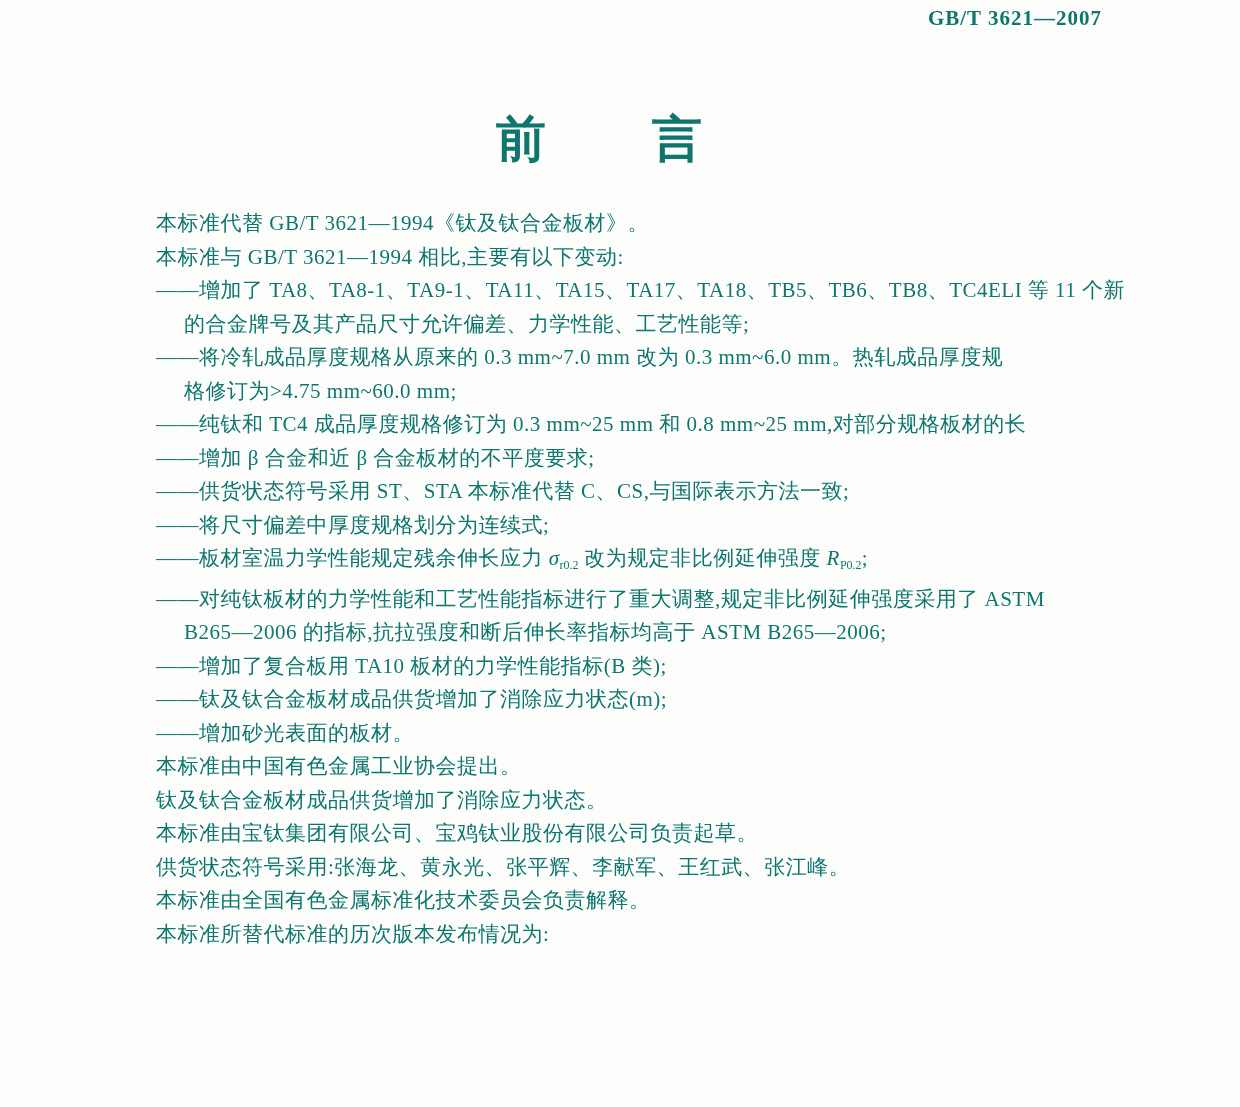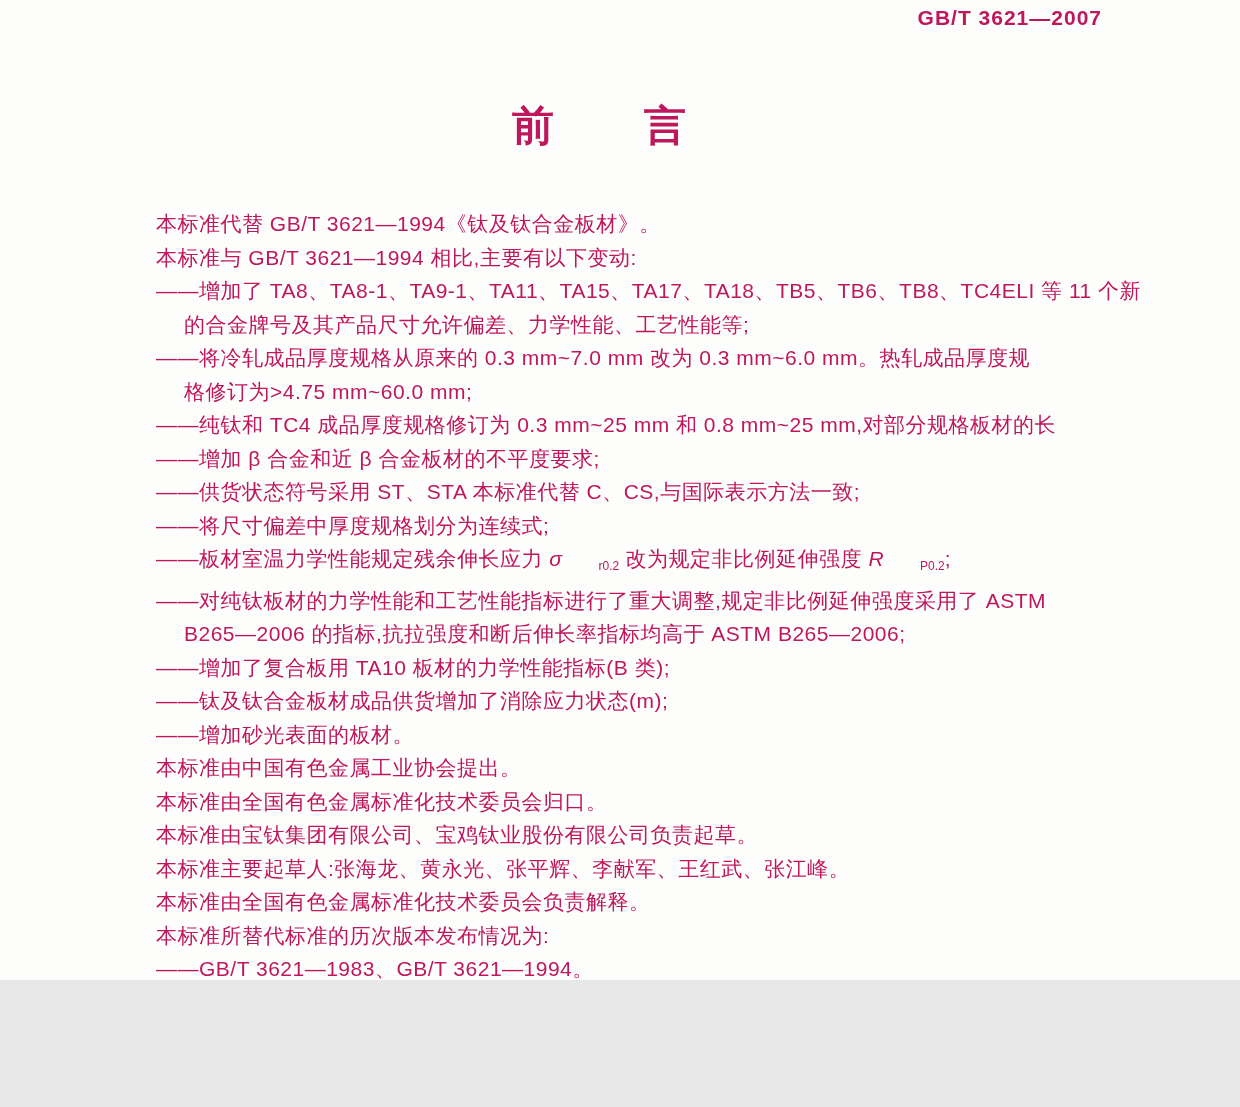--- a/index.html
+++ b/index.html
@@ -3,42 +3,42 @@
 <meta charset="utf-8">
 <style>
   html, body {
     margin: 0;
     padding: 0;
     background: #e8e8e8;
   }
   .page {
     position: relative;
     width: 1240px;
-    height: 980px;
+    height: 1107px;
     background: #fdfdfc;
     overflow: hidden;
-    font-family: Liberation Sans, sans-serif;
-    color: #be185d;
+    font-family: Liberation Serif, serif;
+    color: #0f766e;
   }
   .header-code {
     position: absolute;
     top: 6px;
     right: 138px;
     font-size: 21px;
     font-weight: bold;
     letter-spacing: 1px;
     white-space: nowrap;
   }
   .doc-title {
     position: absolute;
-    top: 98px;
+    top: 106px;
     left: 0;
     width: 1200px;
     text-align: center;
-    font-size: 42px;
+    font-size: 50px;
     font-weight: bold;
     letter-spacing: 2px;
     white-space: pre;
   }
   .doc-body {
     position: absolute;
     top: 207px;
     left: 156px;
     width: 960px;
     font-size: 21px;
@@ -51,21 +51,20 @@
   .line.cont {
     padding-left: 28px;
   }
   .sym {
     font-style: italic;
   }
   sub.subscr {
     font-size: 12px;
     letter-spacing: 0;
     vertical-align: -4px;
-    margin-left: 36px;
   }
 </style>
 </head>
 <body>
 
 <div class="page">
 
   <div class="header-code">GB/T 3621—2007</div>
 
   <div class="doc-title">前　　言</div>
@@ -83,21 +82,20 @@
     <div class="line">——将尺寸偏差中厚度规格划分为连续式;</div>
 
     <div class="line"><span>——板材室温力学性能规定残余伸长应力 </span><span class="sym">σ</span><sub class="subscr">r0.2</sub><span> 改为规定非比例延伸强度 </span><span class="sym">R</span><sub class="subscr">P0.2</sub><span>;</span></div>
 
     <div class="line">——对纯钛板材的力学性能和工艺性能指标进行了重大调整,规定非比例延伸强度采用了 ASTM</div>
     <div class="line cont">B265—2006 的指标,抗拉强度和断后伸长率指标均高于 ASTM B265—2006;</div>
     <div class="line">——增加了复合板用 TA10 板材的力学性能指标(B 类);</div>
     <div class="line">——钛及钛合金板材成品供货增加了消除应力状态(m);</div>
     <div class="line">——增加砂光表面的板材。</div>
     <div class="line">本标准由中国有色金属工业协会提出。</div>
-    <div class="line">本标准由全国有色金属标准化技术委员会归口。</div>
+    <div class="line">钛及钛合金板材成品供货增加了消除应力状态。</div>
     <div class="line">本标准由宝钛集团有限公司、宝鸡钛业股份有限公司负责起草。</div>
-    <div class="line">本标准主要起草人:张海龙、黄永光、张平辉、李献军、王红武、张江峰。</div>
+    <div class="line">供货状态符号采用:张海龙、黄永光、张平辉、李献军、王红武、张江峰。</div>
     <div class="line">本标准由全国有色金属标准化技术委员会负责解释。</div>
     <div class="line">本标准所替代标准的历次版本发布情况为:</div>
-    <div class="line">——GB/T 3621—1983、GB/T 3621—1994。</div>
   </div>
 
 </div>
 
 </body></html>

